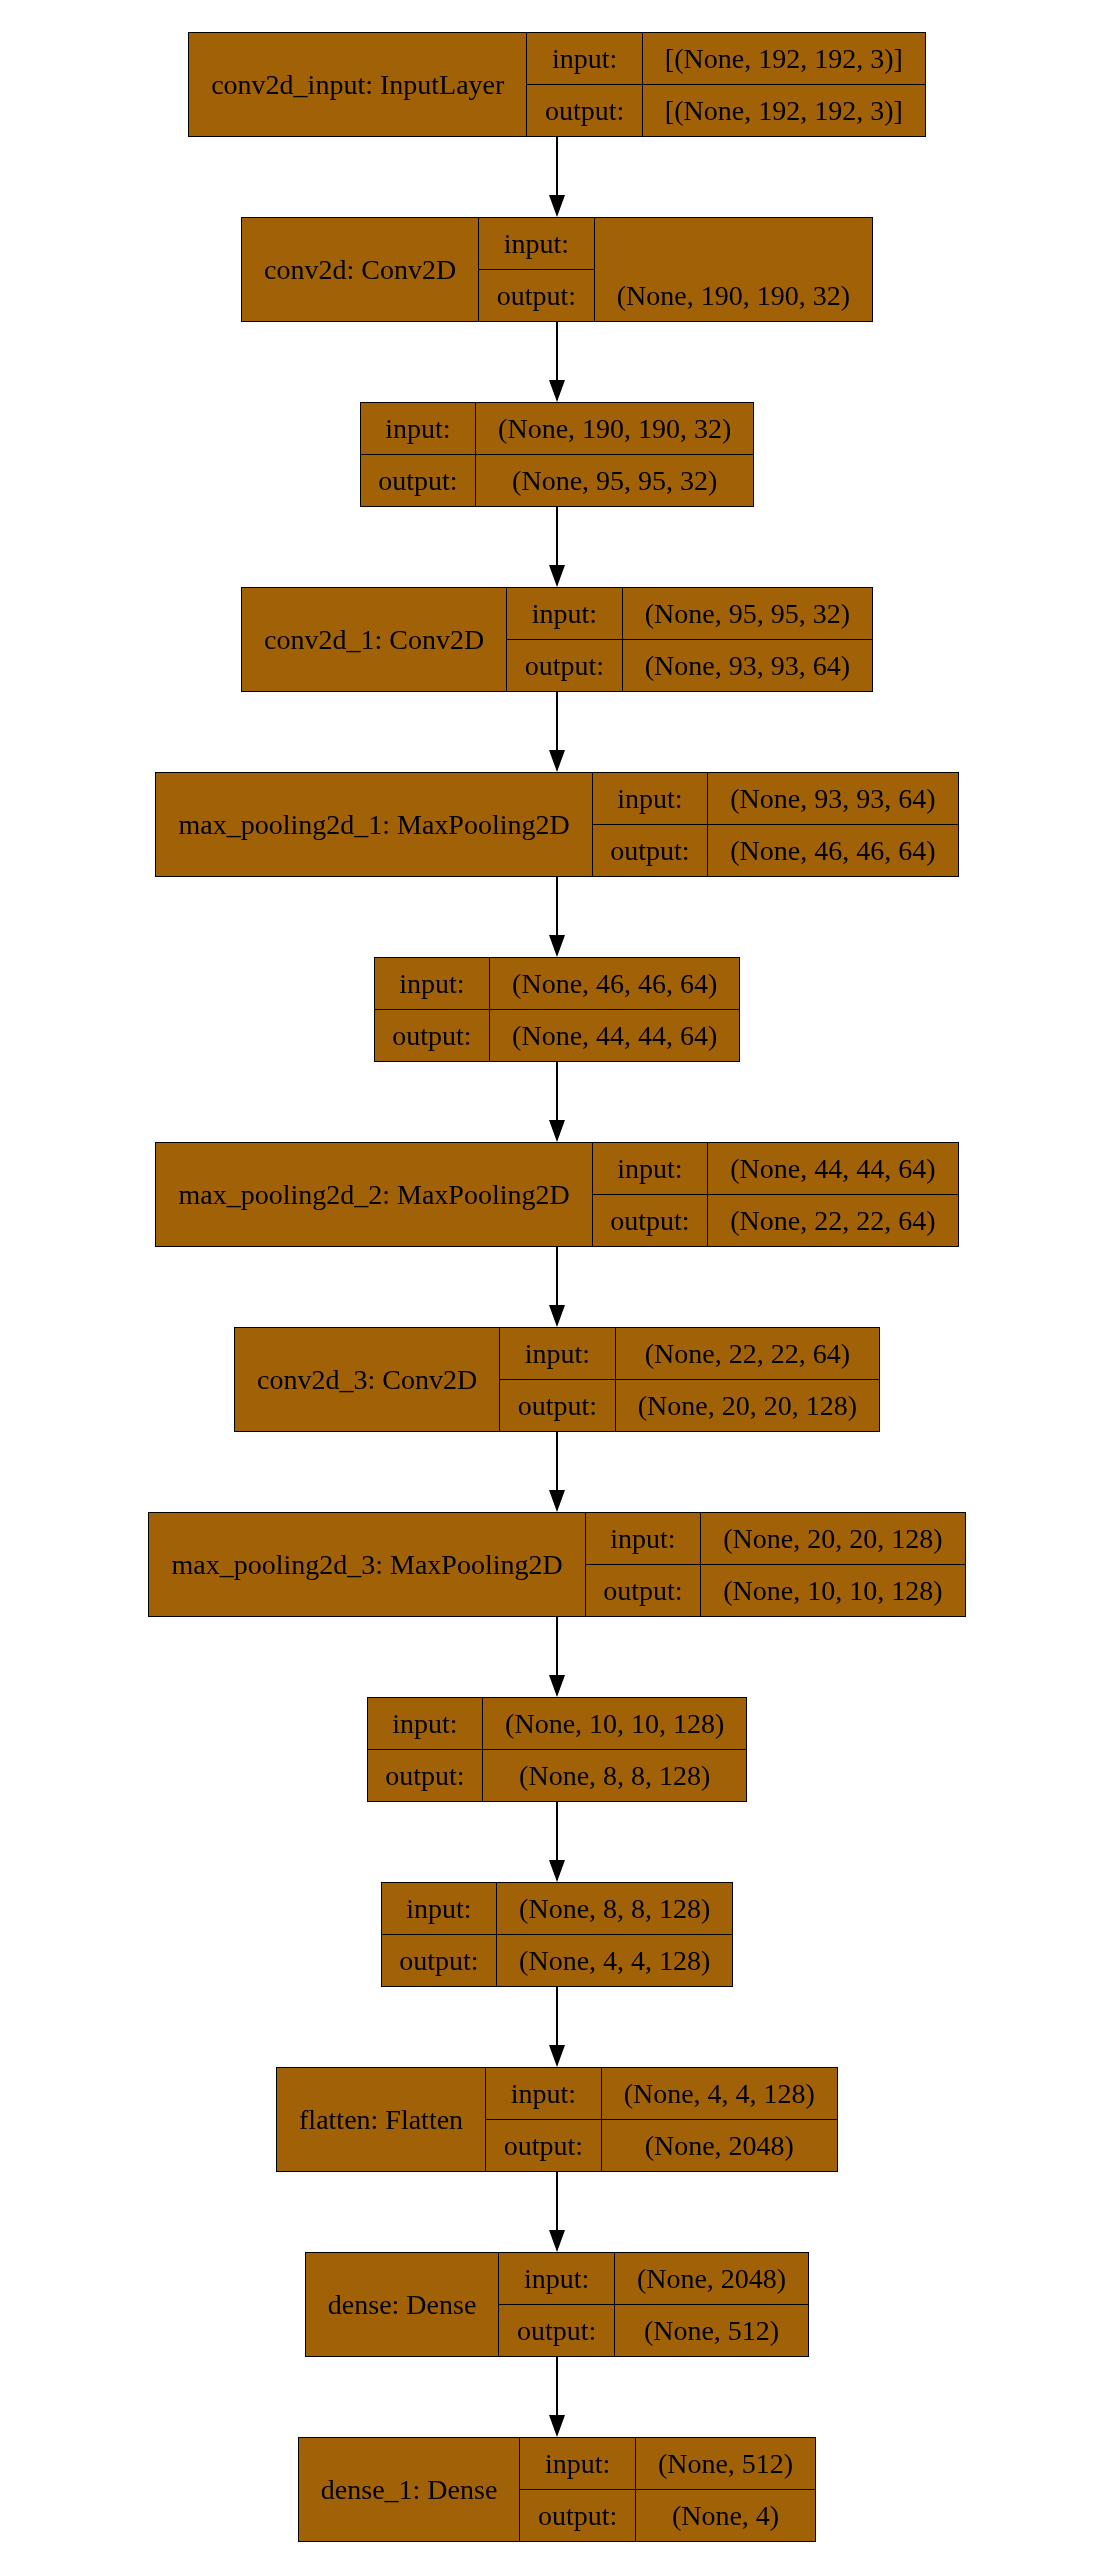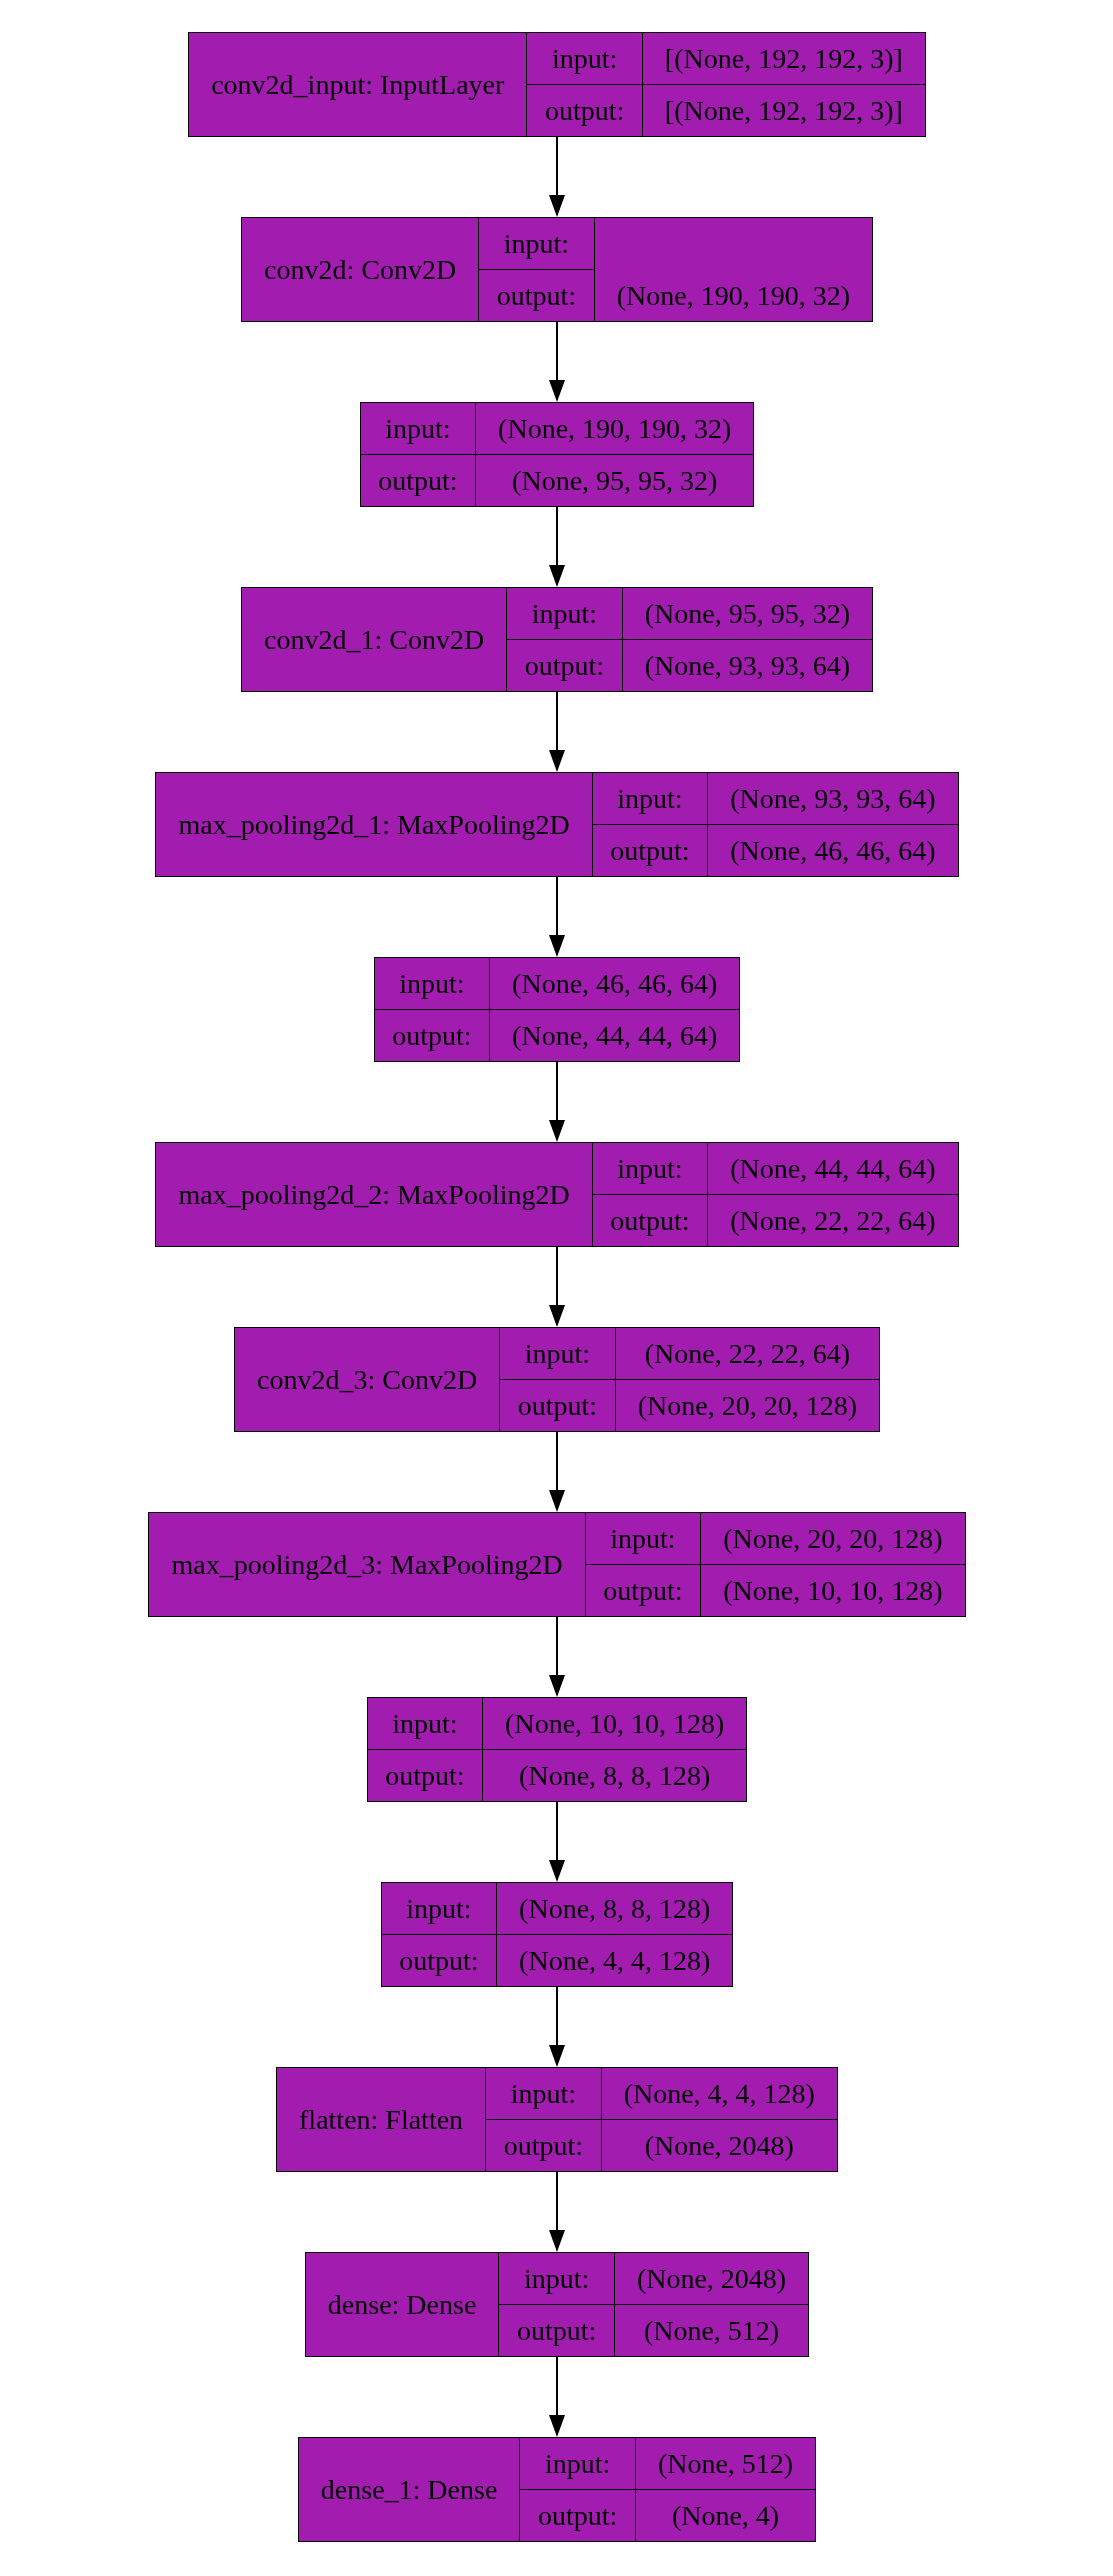--- a/index.html
+++ b/index.html
@@ -18,21 +18,21 @@
     color: #000000;
   }
   .graph {
     display: flex;
     flex-direction: column;
     align-items: center;
   }
   .node {
     display: grid;
     grid-template-columns: max-content max-content max-content;
-    background: #a21caf;
+    background: #a16207;
     border: 1.5px solid #000000;
   }
   .cell {
     display: flex;
     align-items: center;
     justify-content: center;
     white-space: nowrap;
   }
   .cell.name {
     grid-column: 1;

